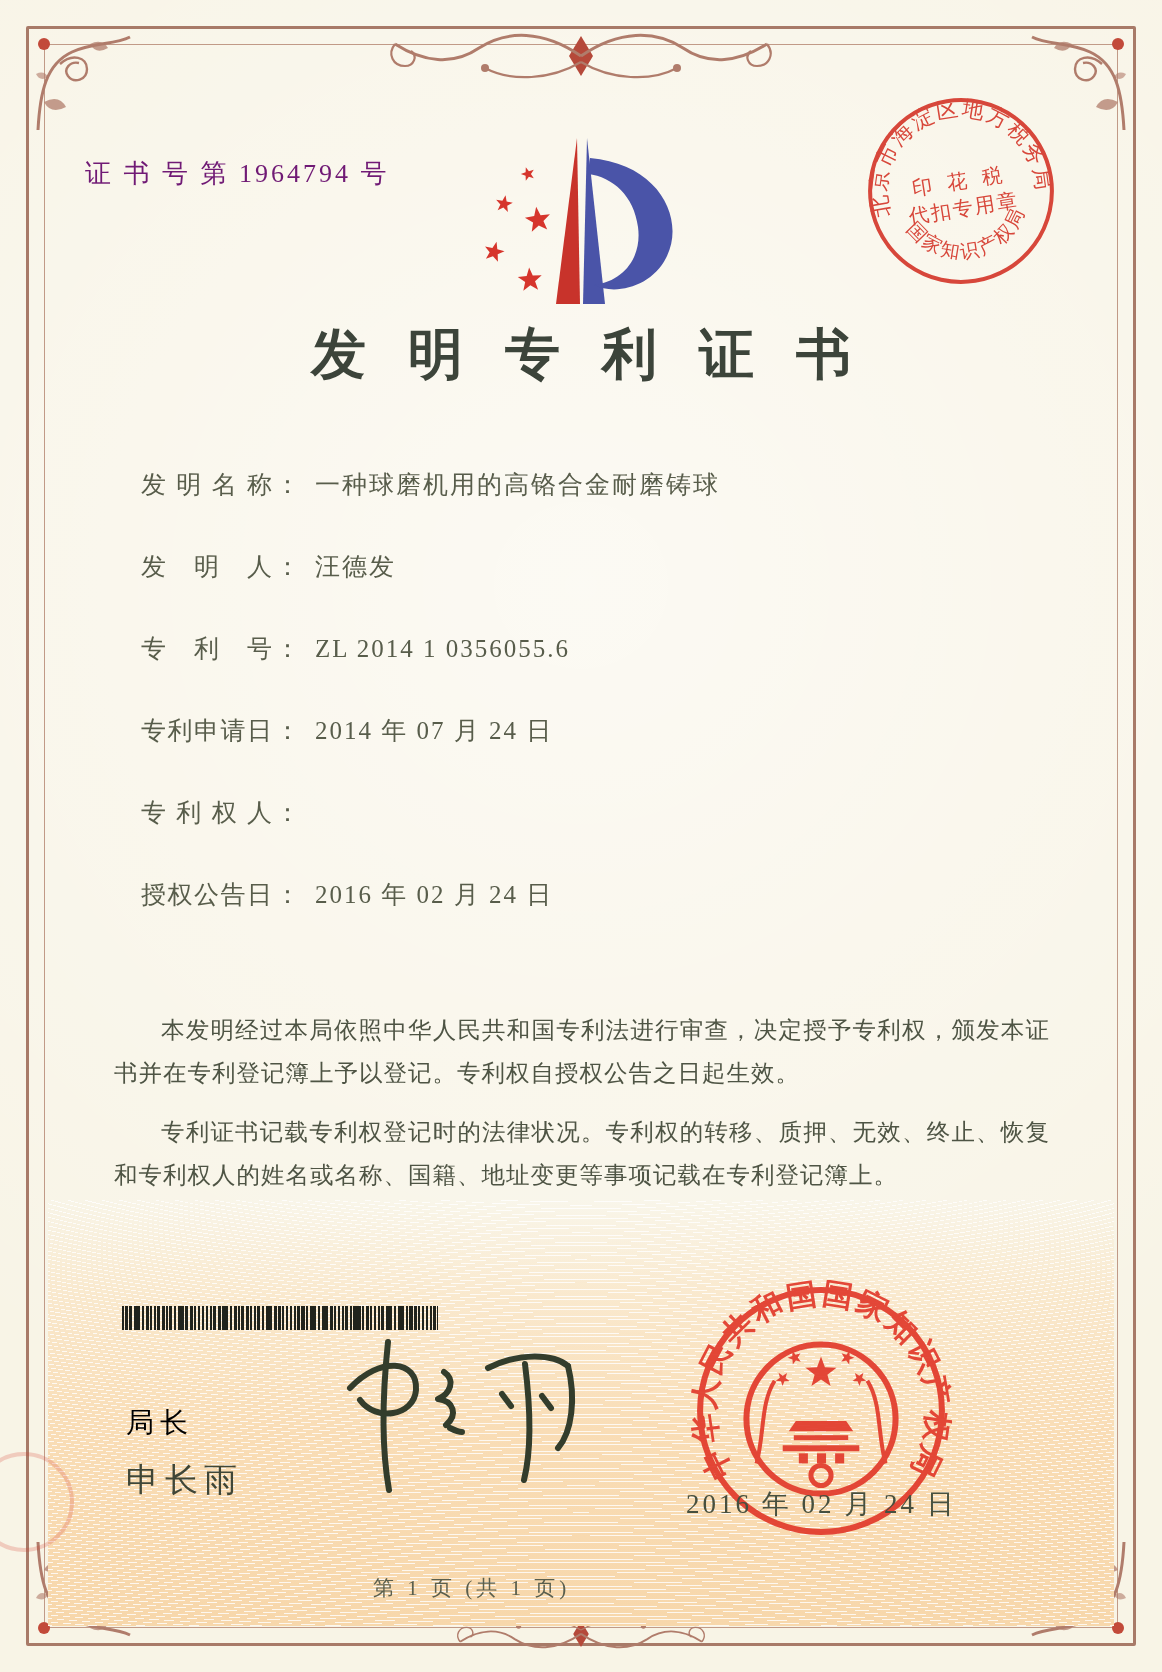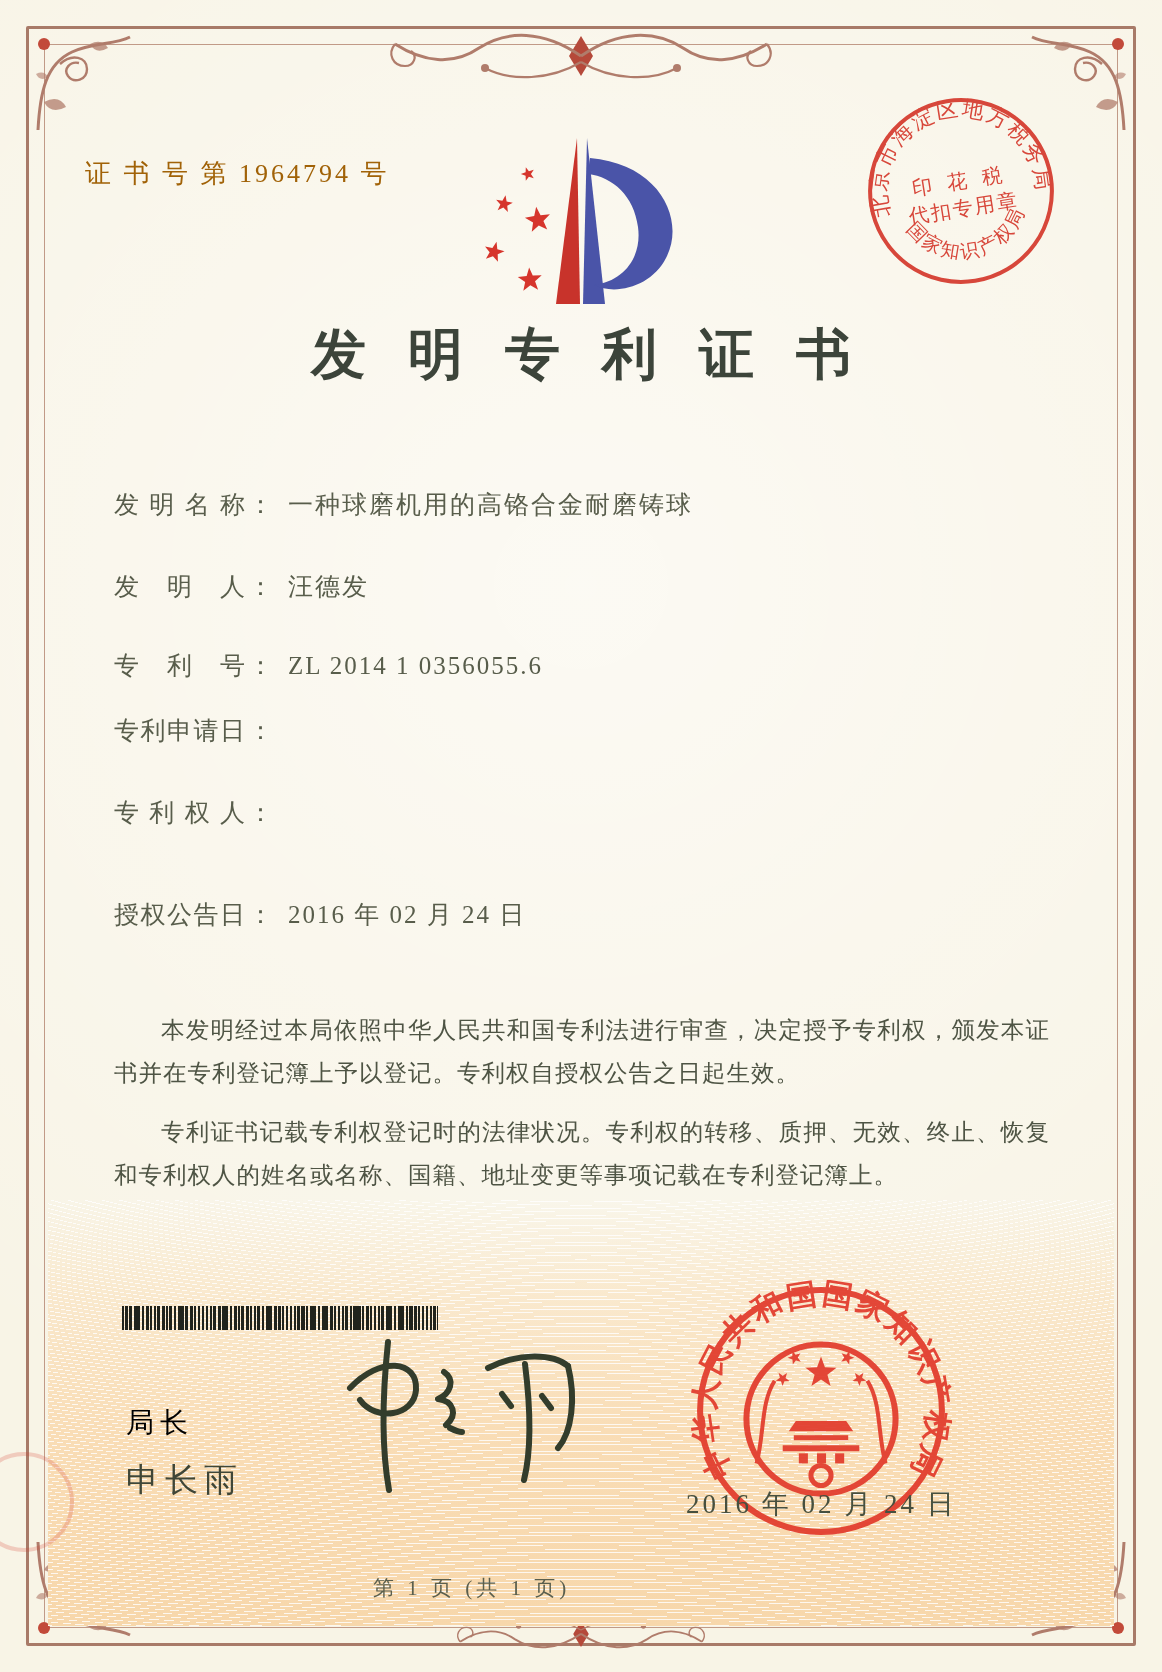--- a/index.html
+++ b/index.html
@@ -17,32 +17,32 @@
   .frame-inner{inset:44px;border:1px solid #c19a87;pointer-events:none;}
   .orn{color:#b07c6b;pointer-events:none;}
   .orn-tl{left:30px;top:30px;}
   .orn-tr{right:30px;top:30px;transform:scaleX(-1);}
   .orn-bl{left:30px;bottom:30px;transform:scaleY(-1);}
   .orn-br{right:30px;bottom:30px;transform:scale(-1,-1);}
   .orn-topc{left:361px;top:22px;width:440px;height:80px;}
   .orn-botc{left:421px;bottom:16px;width:320px;height:52px;transform:scaleY(-1);}
 
   
-  .cert-no{left:85px;top:156px;font-size:26px;letter-spacing:3px;color:#a16207;}
+  .cert-no{left:85px;top:156px;font-size:26px;letter-spacing:3px;color:#701a75;}
   .logo{left:448px;top:130px;width:250px;height:182px;}
   .tax-seal{left:860px;top:90px;width:202px;height:202px;transform:rotate(-9deg);opacity:.92;}
   .title{left:0;width:1162px;top:318px;text-align:center;font-size:55px;font-weight:600;
          color:#3c443a;letter-spacing:42px;text-indent:42px;}
 
   
   .fields{left:114px;top:468px;width:940px;}
   .frow{display:flex;align-items:baseline;font-size:25px;color:#585d4b;height:36px;margin-bottom:46px;letter-spacing:1px;}
-  .flabel{display:inline-block;width:132px;text-align:justify;text-align-last:justify;}
+  .flabel{display:inline-block;width:132px;text-align:justify;text-align-last:justify;margin-left:27px;}
   .fcolon{margin:0 14px 0 2px;}
-  .fvalue{letter-spacing:2px;margin-top:20px;}
+  .fvalue{letter-spacing:2px;}
 
   
   .paras{left:98px;top:993px;width:968px;font-size:23.5px;line-height:43px;color:#4e5444;text-align:justify;}
   .paras p{margin:16px;text-indent:2em;letter-spacing:1px;}
 
   
   .waves{left:48px;right:48px;top:1200px;bottom:46px;z-index:0;
     background:
       repeating-radial-gradient(ellipse 1500px 460px at 50% -180px,
         rgba(255,255,255,0) 0 9px, rgba(255,255,255,.8) 9px 11px),
@@ -163,20 +163,21 @@
       <span class="fvalue">汪德发</span>
   </div>
   <div class="frow">
     <span class="flabel">专利号</span>
       <span class="fcolon">：</span>
       <span class="fvalue">ZL 2014 1 0356055.6</span>
   </div>
   <div class="frow">
     <span class="flabel">专利申请日</span>
       <span class="fcolon">：</span>
+      <span class="fvalue">2014 年 07 月 24 日</span>
   </div>
   <div class="frow">
     <span class="flabel">专利权人</span>
       <span class="fcolon">：</span>
   </div>
   <div class="frow">
     <span class="flabel">授权公告日</span>
       <span class="fcolon">：</span>
       <span class="fvalue">2016 年 02 月 24 日</span>
   </div>

